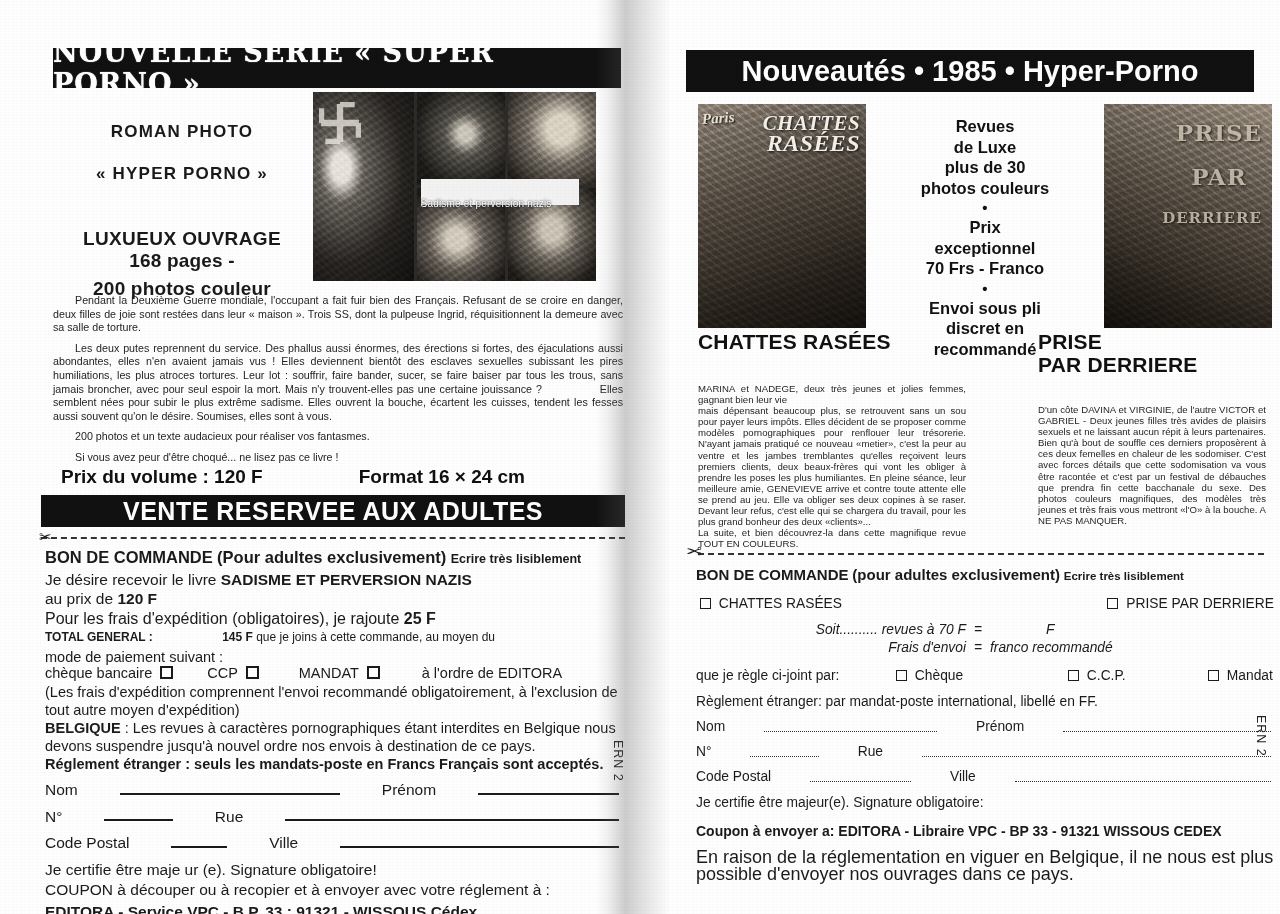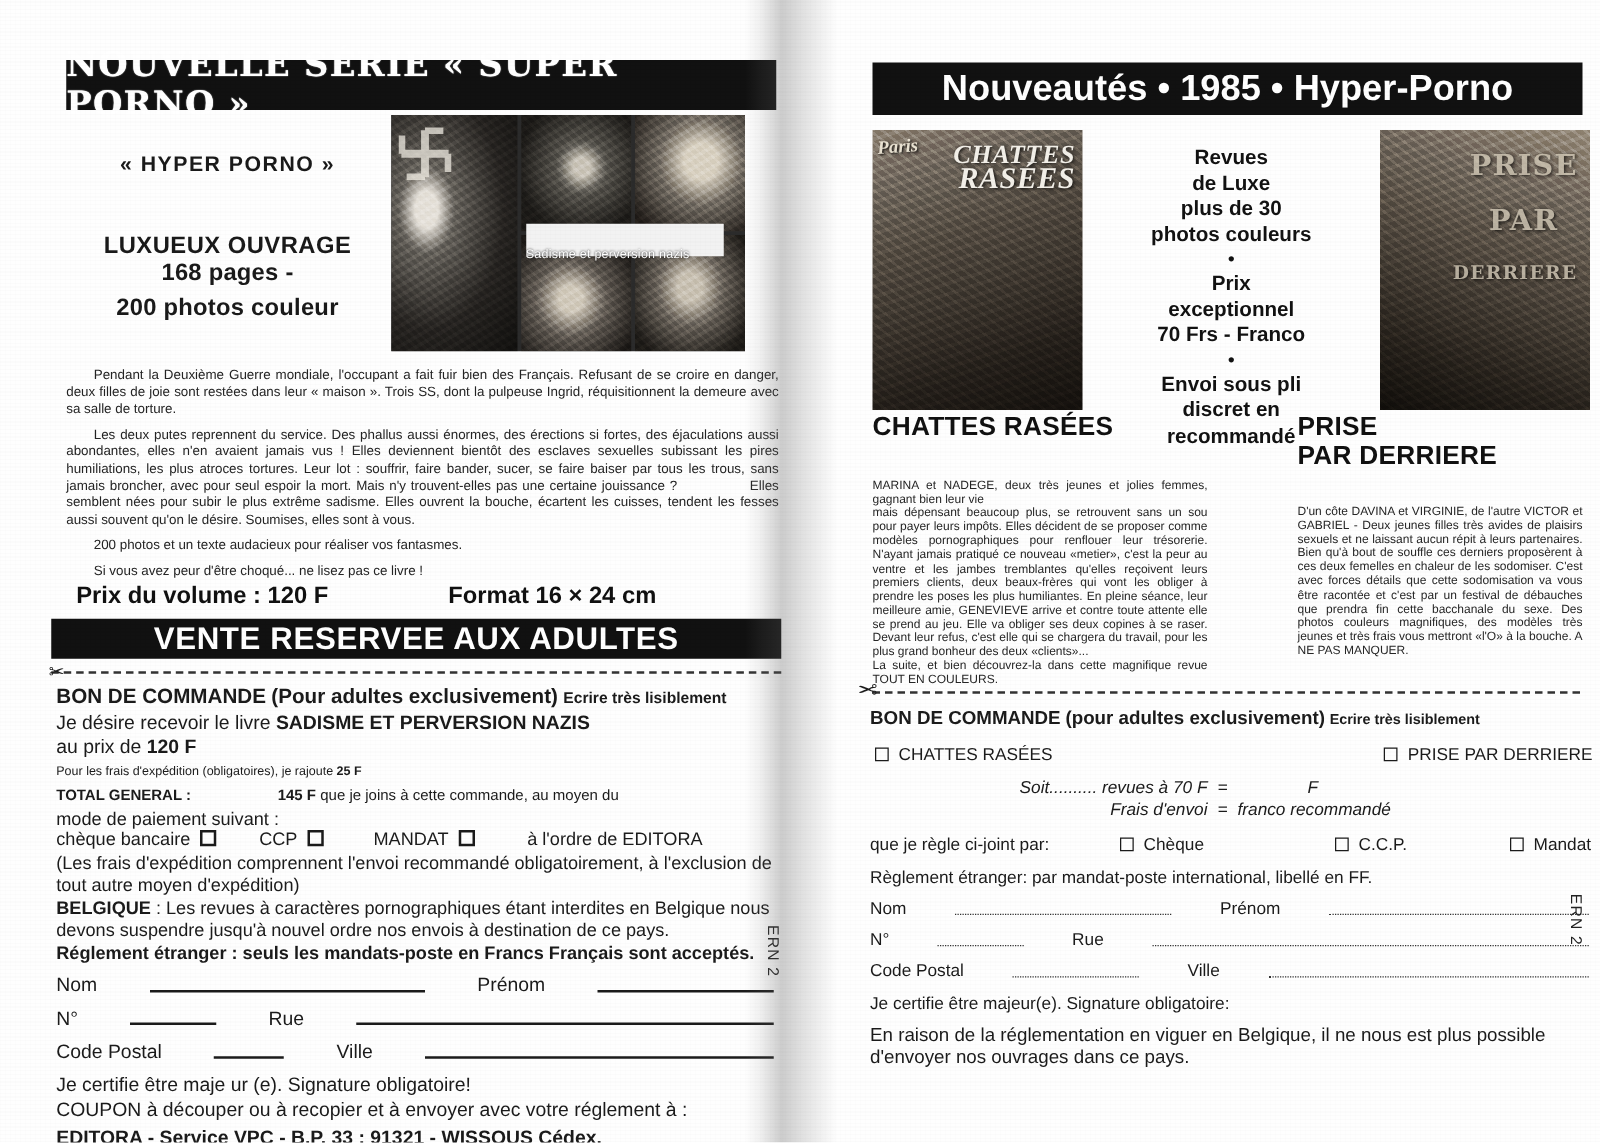--- a/index.html
+++ b/index.html
@@ -54,21 +54,21 @@
     letter-spacing: 1px;
     text-shadow: 0 0 1px #fff;
   }
   .banner-adults {
     left: 24px; top: 495px; width: 584px; height: 32px;
     font-size: 25px; font-weight: bold;
     letter-spacing: .5px;
   }
   .banner-right {
     left: 26px; top: 50px; width: 568px; height: 42px;
-    font-size: 29px; font-weight: bold; letter-spacing: 0px; margin-left: 12px;
+    font-size: 29px; font-weight: bold; letter-spacing: 0px;
   }
 
   
   .lead-block {
     position: absolute; left: 40px; top: 122px; width: 250px;
     text-align: center;
   }
   .lead-line { font-size: 17px; font-weight: bold; letter-spacing: 1.2px; margin-bottom: 22px; color:#1a1a1a;}
   .lead-line.l2 { margin-bottom: 44px; }
   .lead-line.l3 { margin-bottom: 0; font-size: 19px; letter-spacing: .4px;}
@@ -245,32 +245,33 @@
   }
   .form-right .ttl { font-weight: bold; font-size: 15px; }
   .form-right .tiny-bold { font-weight: bold; font-size: 11.5px; }
   .opt-row { display: flex; justify-content: space-between; margin-top: 10px; }
   .calc { margin-top: 8px; padding-left: 110px; }
   .calc-line { display: flex; font-style: italic; }
   .calc-a { width: 160px; text-align: right; }
   .calc-b { width: 24px; text-align: center; }
   .pay-row { display: flex; margin-top: 10px; }
   .foot-bold { font-weight: bold; margin-top: 10px; font-size: 14px;}
-  .foot-note { margin-top: 9px; font-size: 15px; line-height: 16.5px;}
+  .foot-note { margin-top: 9px; font-size: 18px; line-height: 16.5px;}
 </style>
 </head>
 <body>
 
 <div class="page">
 
   <div class="sheet sheet-left">
 
     <div class="banner banner-left">NOUVELLE SÉRIE « SUPER PORNO »</div>
 
     <div class="lead-block">
+      <div class="lead-line l1">ROMAN PHOTO</div>
       <div class="lead-line l2">« HYPER PORNO »</div>
       <div class="lead-line l3">LUXUEUX OUVRAGE</div>
       <div class="lead-line l4">168 pages -</div>
       <div class="lead-line l5">200 photos couleur</div>
     </div>
 
     <div class="collage">
       <div class="ph big ph1">
         <svg class="swastika" viewBox="0 0 100 100">
           <g stroke="#f0ece3" stroke-width="15" fill="none">
@@ -309,21 +310,21 @@
         <span class="ttl">BON DE COMMANDE</span>
         <span class="ttl">(Pour adultes exclusivement)</span>
         <span class="small-bold">Ecrire très lisiblement</span>
       </div>
       <div class="row">
         <span>Je désire recevoir le livre </span><b>SADISME ET PERVERSION NAZIS</b>
       </div>
       <div class="row">
         <span>au prix de </span><b>120 F</b>
       </div>
-      <div class="row" style="font-size:10px">
+      <div class="row" style="font-size:16px">
         <span>Pour les frais d'expédition (obligatoires), je rajoute </span><b>25 F</b>
       </div>
       <div class="row" style="font-size:12px">
         <b>TOTAL GENERAL :</b>
         <span style="display:inline-block;width:66px"></span><b>145 F</b>
         <span>que je joins à cette commande, au moyen du</span>
       </div>
       <div class="row" style="font-size:14.5px">mode de paiement suivant :</div>
       <div class="row" style="font-size:14.5px;margin-top:-4px">
         <span>chèque bancaire</span>
@@ -487,19 +488,20 @@
       <span class="dotrule" style="width:430px"></span>
     </div>
     <div class="fieldrow">
       <span class="lbl">Code Postal</span>
       <span class="dotrule" style="width:118px"></span>
       <span class="lbl">Ville</span>
       <span class="dotrule" style="width:300px"></span>
     </div>
 
     <div class="row" style="margin-top:8px">Je certifie être majeur(e). Signature obligatoire:</div>
+    <div class="foot-bold">Coupon à envoyer a: EDITORA - Libraire VPC - BP 33 - 91321 WISSOUS CEDEX</div>
     <div class="foot-note">En raison de la réglementation en viguer en Belgique, il ne nous est plus possible d'envoyer nos ouvrages dans ce pays.</div>
   </div>
 
   <div class="ern ern-right">ERN 2</div>
 
   <div class="grain"></div>
 </div>
 
 </body></html>

